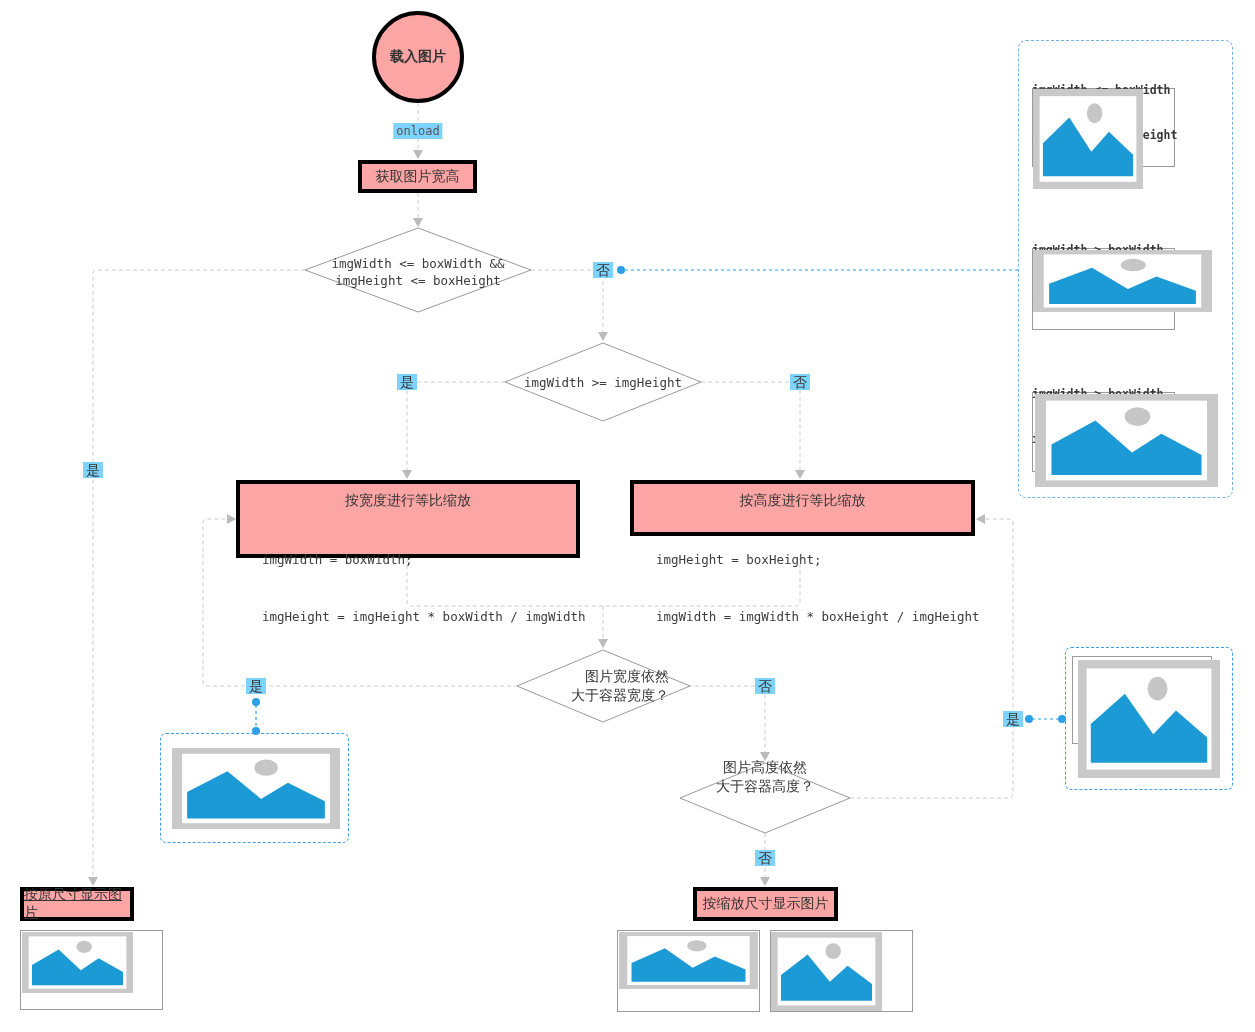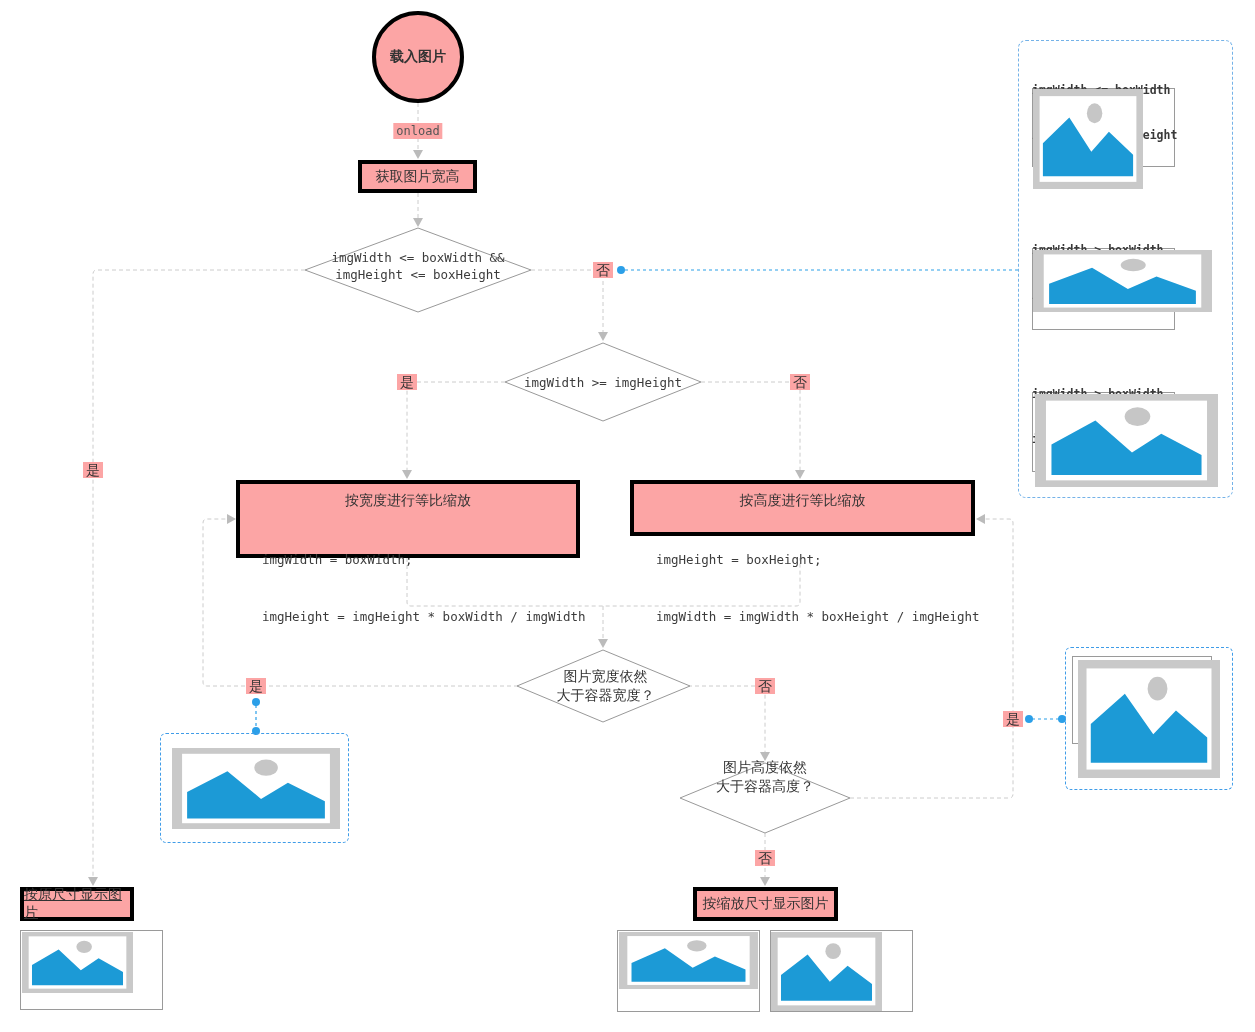--- a/index.html
+++ b/index.html
@@ -8,21 +8,21 @@
   .overlay{position:absolute;left:0;top:0;z-index:1;}
   .abs{position:absolute;box-sizing:border-box;}
   .shape{border:4px solid #000000;background:#fca5a5;z-index:2;}
   .circle{border-radius:50%;display:flex;align-items:center;justify-content:center;
           font-weight:bold;font-size:14px;}
   .procbox{display:flex;align-items:center;justify-content:center;font-size:14px;}
   .bigproc{padding-top:7px;}
   .bigproc .ptitle{text-align:center;font-size:14px;line-height:18px;}
   .bigproc .pcode{margin-top:3px;padding-left:22px;font-family:"DejaVu Sans Mono","Liberation Mono",monospace;
                   font-size:12.5px;line-height:19px;color:#3c3c3c;white-space:pre;}
-  .lbl{position:absolute;transform:translate(-50%,-50%);background:#fca5a5;padding:0 3px;
+  .lbl{position:absolute;transform:translate(-50%,-50%);background:#7dd3fc;padding:0 3px;
        font-size:14px;color:#333;z-index:4;line-height:16px;}
   .mono-lbl{font-family:"DejaVu Sans Mono","Liberation Mono",monospace;font-size:12px;color:#555;}
   .dtext{position:absolute;display:flex;flex-direction:column;align-items:center;justify-content:center;
          z-index:3;text-align:center;}
   .dmono{font-family:"DejaVu Sans Mono","Liberation Mono",monospace;font-size:12.5px;line-height:17px;color:#3c3c3c;}
   .dchn{font-size:14px;line-height:19px;color:#333;}
   .container-box{border:1px solid #9a9a9a;background:transparent;z-index:2;}
   .img-icon{z-index:3;}
   .img-icon svg{display:block;width:100%;height:100%;}
   .sel-box{border:1px dashed #3f9ce8;border-radius:6px;z-index:2;}
@@ -91,21 +91,21 @@
   <div class="abs shape circle" style="left:372px;top:11px;width:92px;height:92px;">
     <span>载入图片</span>
   </div>
 
   <div class="lbl mono-lbl" style="left:418px;top:131px;">onload</div>
 
   <div class="abs shape procbox" style="left:358px;top:160px;width:119px;height:33px;">
     <span>获取图片宽高</span>
   </div>
 
-  <div class="dtext" style="left:305px;top:224px;width:226px;height:84px;">
+  <div class="dtext" style="left:305px;top:230px;width:226px;height:84px;">
     <span class="dmono">imgWidth &lt;= boxWidth &amp;&amp;</span>
     <span class="dmono">imgHeight &lt;= boxHeight</span>
   </div>
 
   <div class="dtext" style="left:505px;top:343px;width:196px;height:78px;">
     <span class="dmono">imgWidth &gt;= imgHeight</span>
   </div>
 
   <div class="abs shape bigproc" style="left:236px;top:480px;width:344px;height:78px;">
     <div class="ptitle">按宽度进行等比缩放</div>
@@ -116,21 +116,21 @@
   </div>
 
   <div class="abs shape bigproc" style="left:630px;top:480px;width:345px;height:56px;">
     <div class="ptitle">按高度进行等比缩放</div>
     <div class="pcode">
       <div>imgHeight = boxHeight;</div>
       <div>imgWidth = imgWidth * boxHeight / imgHeight</div>
     </div>
   </div>
 
-  <div class="dtext" style="left:519px;top:650px;width:173px;height:72px;">
+  <div class="dtext" style="left:496px;top:650px;width:173px;height:72px;align-items:flex-end;">
     <span class="dchn">图片宽度依然</span>
     <span class="dchn">大于容器宽度？</span>
   </div>
 
   <div class="dtext" style="left:680px;top:742px;width:170px;height:70px;">
     <span class="dchn">图片高度依然</span>
     <span class="dchn">大于容器高度？</span>
   </div>
 
   <div class="lbl" style="left:603px;top:270px;">否</div>

